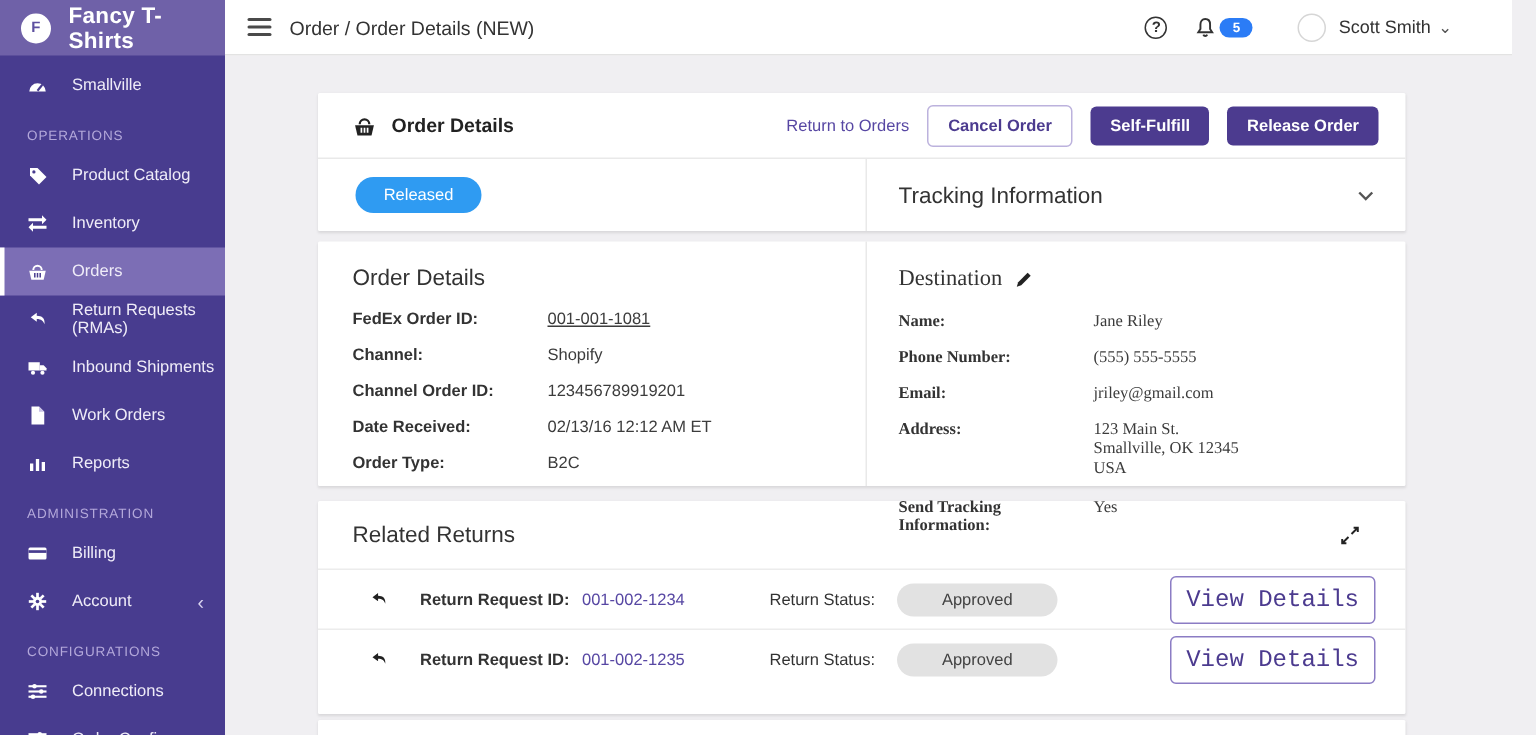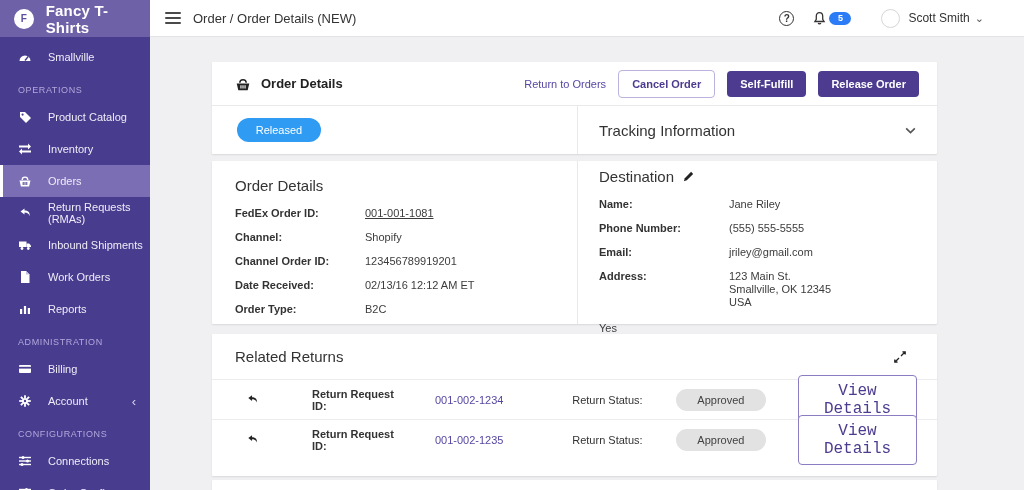--- a/index.html
+++ b/index.html
@@ -17,21 +17,21 @@
   .nav-item { position:relative; height:32px; display:flex; align-items:center; padding-left:18px;
     color:#efecf8; font-size:11px; cursor:pointer; }
   .nav-item .ico { width:14px; height:14px; margin-right:16px; flex:none; }
   .nav-item.selected { background:#7c6eb5; }
   .nav-item.selected::before { content:""; position:absolute; left:0; top:0; bottom:0; width:3px; background:#fff; }
   .nav-section { height:22px; display:flex; align-items:center; padding-left:18px; margin-top:6px;
     color:#b3a8da; font-size:9px; letter-spacing:.6px; }
   .nav-chevron { position:absolute; right:14px; color:#d9d3ef; font-size:13px; line-height:1; }
 
   
-  .topbar { position:absolute; left:150px; top:0; right:0; height:37px; background:#fff;
+  .topbar { position:absolute; left:150px; top:0; right:16px; height:37px; background:#fff;
     border-bottom:1px solid #e3e3e3; display:flex; align-items:center; z-index:4; }
   .hamburger { margin-left:15px; width:16px; cursor:pointer; }
   .hamburger span { display:block; height:2px; background:#4a4a4a; margin:3px 0; border-radius:1px; }
   .breadcrumb { margin-left:12px; font-size:13px; color:#333; }
   .topbar-right { margin-left:auto; display:flex; align-items:center; margin-right:40px; }
   .help-icon { width:15px; height:15px; border:1.3px solid #333; border-radius:50%; color:#333;
     font-size:10px; font-weight:bold; display:flex; align-items:center; justify-content:center; cursor:pointer; }
   .bell-wrap { display:flex; align-items:center; margin-left:18px; cursor:pointer; }
   .badge { min-width:22px; height:13px; background:#2b7cf6; border-radius:7px; color:#fff;
     font-size:9px; font-weight:bold; display:flex; align-items:center; justify-content:center; margin-left:2px; }
@@ -58,35 +58,35 @@
   .status-left { width:366px; border-right:1px solid #e9e9e9; display:flex; align-items:center; padding-left:25px; }
   .pill-released { width:84px; height:24px; background:#2f9bf2; border-radius:12px; color:#fff;
     font-size:11px; display:flex; align-items:center; justify-content:center; cursor:pointer; }
   .status-right { flex:1; display:flex; align-items:center; padding-left:21px; }
   .tracking-title { font-size:15px; color:#333; }
   .tracking-caret { margin-left:auto; margin-right:20px; cursor:pointer; }
 
   
   .card-b { margin-top:7px; height:163px; display:flex; }
   .col-left { width:366px; border-right:1px solid #e9e9e9; padding:16px 0 0 23px; }
-  .col-right { flex:1; padding:7px 0 0 21px; }
+  .col-right { flex:1; padding:17px 0 0 21px;font-family:Liberation Serif, serif; }
   .sec-title { font-size:15px; color:#333; margin-bottom:13px; display:flex; align-items:center; }
   .field { display:flex; margin-bottom:7px; font-size:11px;margin-top:12px; }
   .field .lbl { width:130px; font-weight:bold; color:#333; flex:none; }
   .field .val { color:#3c3c3c; }
   .link-val { color:#5a3fb5; text-decoration:underline; cursor:pointer; }
   .addr-line { line-height:1.2; }
   .pencil { margin-left:8px; cursor:pointer; }
 
   
   .card-c { margin-top:10px; height:142px; }
   .card-c-header { height:45px; display:flex; align-items:center; padding:0 30px 0 23px; }
   .card-c-title { font-size:15px; color:#333; }
   .collapse-icon { margin-left:auto; cursor:pointer; }
-  .rr-row { height:40px; border-top:1px solid #ececec; display:flex; align-items:center; padding-left:33px; font-size:11px;gap:32px; }
+  .rr-row { height:40px; border-top:1px solid #ececec; display:flex; align-items:center; padding-left:33px; font-size:11px; }
   .rr-arrow { width:15px; height:13px; flex:none; }
   .rr-label { font-weight:bold; color:#333; width:108px; margin-left:20px; }
   .rr-id { width:125px; color:#5747a3; cursor:pointer; }
   .rr-status-label { font-weight:normal; color:#333; width:85px; }
   .pill-approved { width:107px; height:22px; background:#e2e2e2; border-radius:11px; color:#424242;
     font-size:11px; display:flex; align-items:center; justify-content:center; }
   .rr-action { margin-left:auto; margin-right:20px; background:#fff; border:1px solid #8b7cc4;
     color:#4c3b8f; font-size:16px; border-radius:4px; padding:6px 10px; cursor:pointer; font-family:Liberation Mono, monospace; }
 
   
@@ -335,20 +335,21 @@
       </div>
       <div class="field">
         <span class="lbl">Address:</span>
         <span class="val">
           <div class="addr-line">123 Main St.</div>
           <div class="addr-line">Smallville, OK 12345</div>
           <div class="addr-line">USA</div>
         </span>
       </div>
       <div class="field">
+        <span class="lbl">Send Tracking Information:</span>
         <span class="val">Yes</span>
       </div>
     </div>
   </section>
 
   <section class="card card-c">
     <div class="card-c-header">
       <div class="card-c-title">Related Returns</div>
       <svg class="collapse-icon" width="14" height="14" viewBox="0 0 14 14">
           <g stroke="#222" stroke-width="1.3" fill="none">

